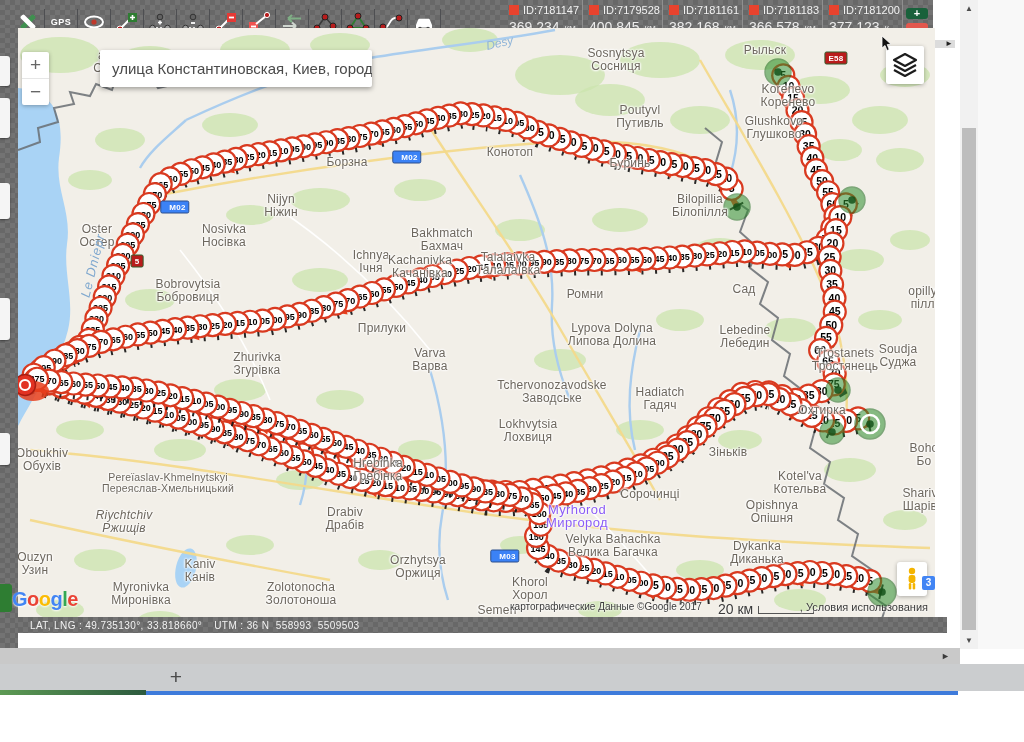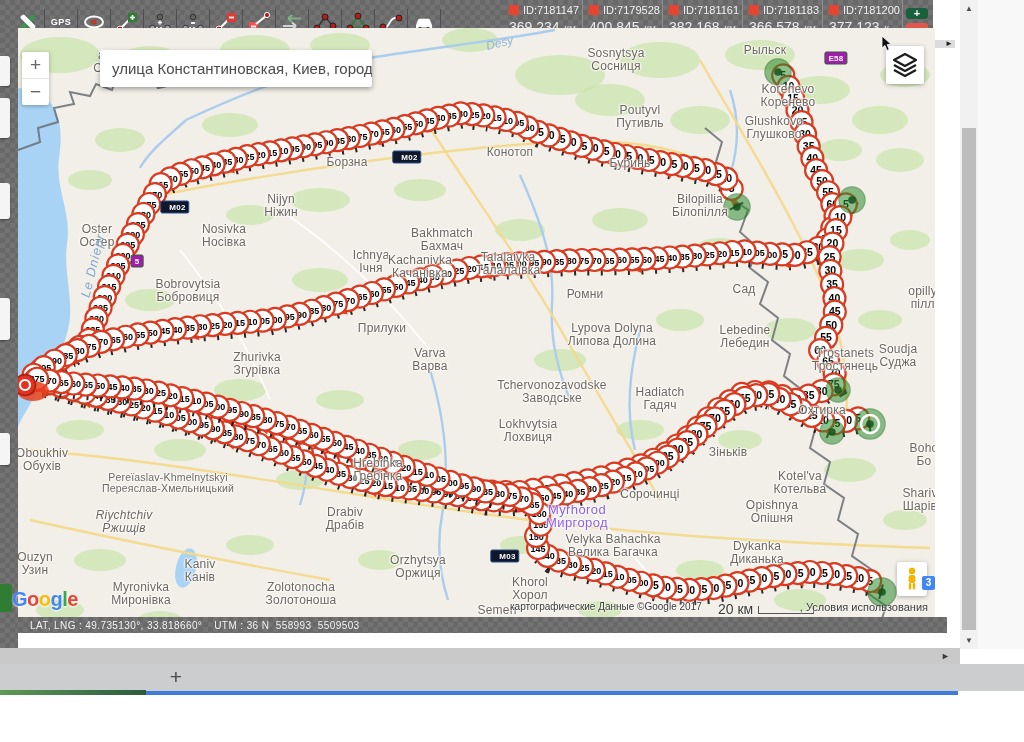--- a/index.html
+++ b/index.html
@@ -32,22 +32,22 @@
   .frag{position:absolute;left:0;width:10px;background:#f5f5f5;border-radius:0 3px 3px 0;box-shadow:0 1px 2px rgba(0,0,0,.4);}
   
   #map{position:absolute;left:18px;top:28px;width:917px;height:604px;overflow:hidden;cursor:default;}
   #map svg{position:absolute;left:0;top:0;}
   .mlabel{position:absolute;transform:translate(-50%,-50%);text-align:center;color:#6d675e;font-size:12px;line-height:13px;
           letter-spacing:.2px;white-space:nowrap;text-shadow:0 1px 2px #fff,0 -1px 2px #fff,1px 0 2px #fff,-1px 0 2px #fff;pointer-events:none;}
   .mlabel.big{font-size:13px;color:#8b5cf6;font-weight:normal;letter-spacing:.4px;}
   .mlabel.small{font-size:10.5px;line-height:11px;}
   .badge{position:absolute;transform:translate(-50%,-50%);color:#fff;font-size:8px;font-weight:bold;border-radius:2px;
          padding:1px 3px;letter-spacing:.3px;}
-  .badge.blue{background:#0f172a;border:1px solid #2c4f8d;padding-left:8px;}
-  .badge.green{background:#a21caf;border:1px solid #2e5e2c;}
+  .badge.blue{background:#3b82f6;border:1px solid #2c4f8d;padding-left:8px;}
+  .badge.green{background:#b91c1c;border:1px solid #2e5e2c;}
   #waterlbl{position:absolute;left:42px;top:230px;color:#7fa8cf;font-style:italic;font-size:13px;transform:rotate(-76deg);letter-spacing:1px;}
   #desylbl{position:absolute;left:468px;top:8px;color:#8fb4d8;font-style:italic;font-size:12px;transform:rotate(-13deg);}
   
   #searchbox{position:absolute;left:100px;top:50px;width:272px;height:37px;background:#fff;border-radius:2px;
              box-shadow:0 2px 5px rgba(0,0,0,.35);color:#4a4a4a;font-size:15px;line-height:37px;padding:0 12px;
              box-sizing:border-box;white-space:nowrap;overflow:hidden;}
   #zoomctrl{position:absolute;left:22px;top:52px;width:27px;background:#fff;border-radius:2px;box-shadow:0 1px 4px rgba(0,0,0,.3);}
   .zbtn{height:26px;text-align:center;font-size:19px;color:#666;line-height:25px;cursor:pointer;}
   .zbtn+.zbtn{border-top:1px solid #e6e6e6;}
   #layersbtn{position:absolute;left:886px;top:46px;width:38px;height:38px;background:#fff;border-radius:2px;

